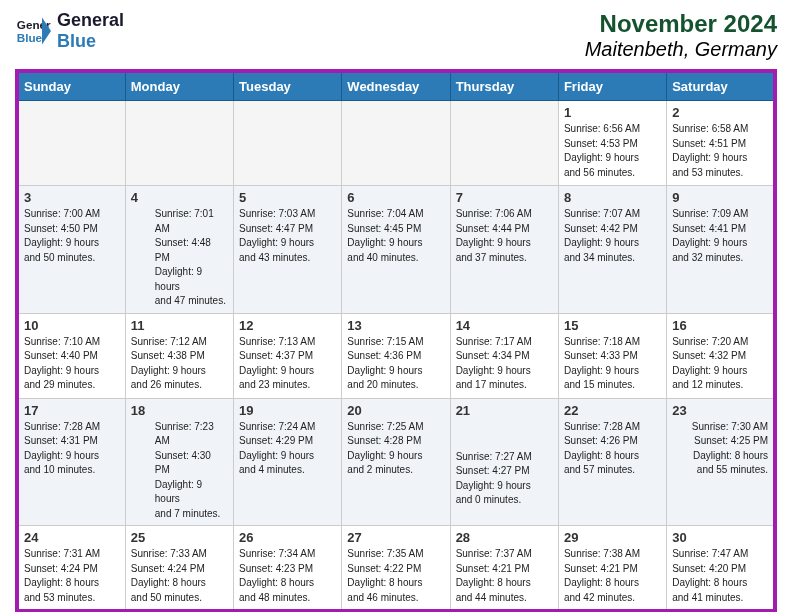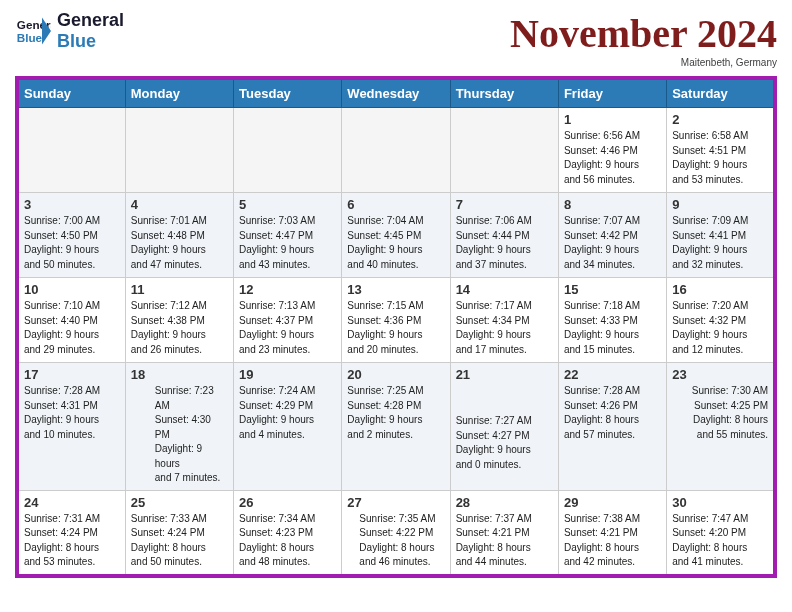--- a/index.html
+++ b/index.html
@@ -27,28 +27,28 @@
       gap: 6px;
     }
     .logo-icon {
       width: 36px;
       height: 36px;
     }
     .title-block {
       text-align: right;
     }
     .month-title {
-      font-size: 40px;
+      font-size: 24px;
       font-weight: bold;
-      color: #7f1d1d;
-      font-family: Liberation Serif, serif;
+      color: #14532d;
     }
     .location {
-      font-size: 10px;
-      color: #404040;
+      font-size: 20px;
+      color: #000000;
+      font-style: italic;
     }
     .calendar {
       width: 100%;
       border-collapse: collapse;
       border: 4px solid #a21caf;
     }
     .calendar th {
       background: #2c7bb6;
       color: #fff;
       font-size: 13px;
@@ -135,21 +135,21 @@
     <tbody id="calendar-body">
     <tr class="row-odd">
           <td class="empty"></td>
           <td class="empty"></td>
           <td class="empty"></td>
           <td class="empty"></td>
           <td class="empty"></td>
           <td>
             <span class="day-num">1</span>
             <div class="day-info" style="white-space: pre-line;">Sunrise: 6:56 AM
-Sunset: 4:46 PM
+Sunset: 4:53 PM
 Daylight: 9 hours
 and 56 minutes.</div>
           </td>
           <td>
             <span class="day-num">2</span>
             <div class="day-info" style="white-space: pre-line;">Sunrise: 6:58 AM
 Sunset: 4:51 PM
 Daylight: 9 hours
 and 53 minutes.</div>
           </td>
@@ -157,21 +157,21 @@
         <tr class="row-even">
           <td>
             <span class="day-num">3</span>
             <div class="day-info" style="white-space: pre-line;">Sunrise: 7:00 AM
 Sunset: 4:50 PM
 Daylight: 9 hours
 and 50 minutes.</div>
           </td>
           <td>
             <span class="day-num">4</span>
-            <div class="day-info" style="white-space: pre-line;">Sunrise: 7:01 AM
+            <div class="day-info" style="white-space: pre-line; margin-left: 24px;">Sunrise: 7:01 AM
 Sunset: 4:48 PM
 Daylight: 9 hours
 and 47 minutes.</div>
           </td>
           <td>
             <span class="day-num">5</span>
             <div class="day-info" style="white-space: pre-line;">Sunrise: 7:03 AM
 Sunset: 4:47 PM
 Daylight: 9 hours
 and 43 minutes.</div>
@@ -324,21 +324,21 @@
           </td>
           <td>
             <span class="day-num">26</span>
             <div class="day-info" style="white-space: pre-line;">Sunrise: 7:34 AM
 Sunset: 4:23 PM
 Daylight: 8 hours
 and 48 minutes.</div>
           </td>
           <td>
             <span class="day-num">27</span>
-            <div class="day-info" style="white-space: pre-line; margin-left: 12px;">Sunrise: 7:35 AM
+            <div class="day-info" style="white-space: pre-line;">Sunrise: 7:35 AM
 Sunset: 4:22 PM
 Daylight: 8 hours
 and 46 minutes.</div>
           </td>
           <td>
             <span class="day-num">28</span>
             <div class="day-info" style="white-space: pre-line;">Sunrise: 7:37 AM
 Sunset: 4:21 PM
 Daylight: 8 hours
 and 44 minutes.</div>

